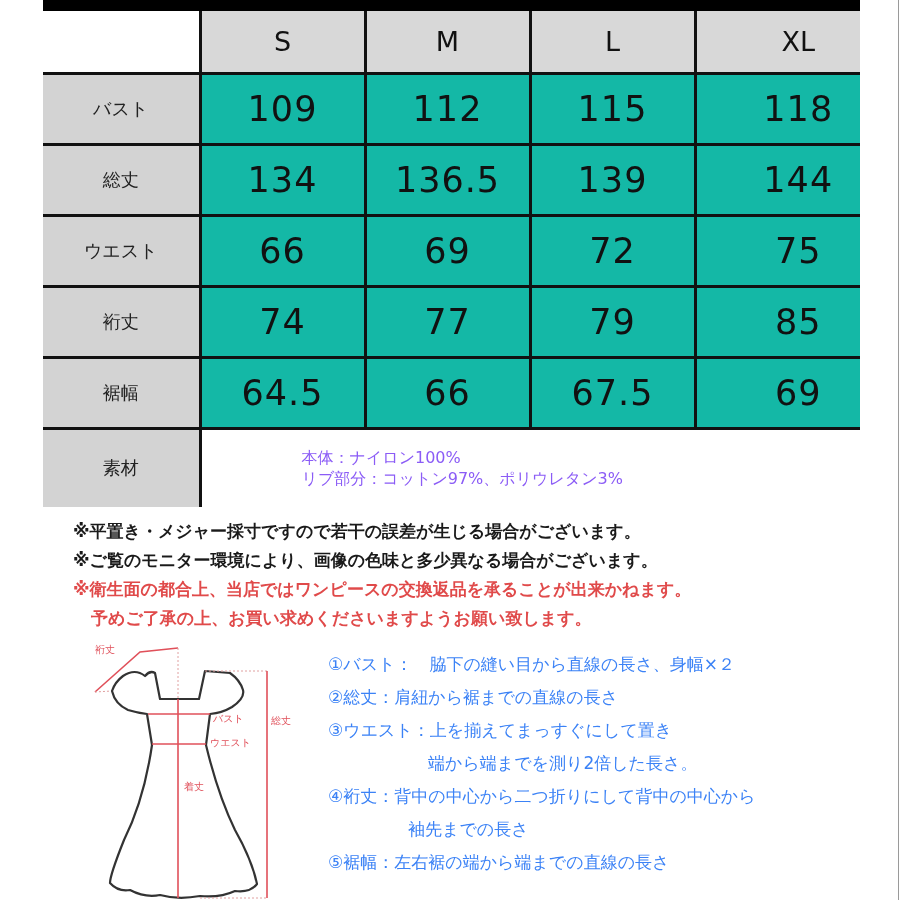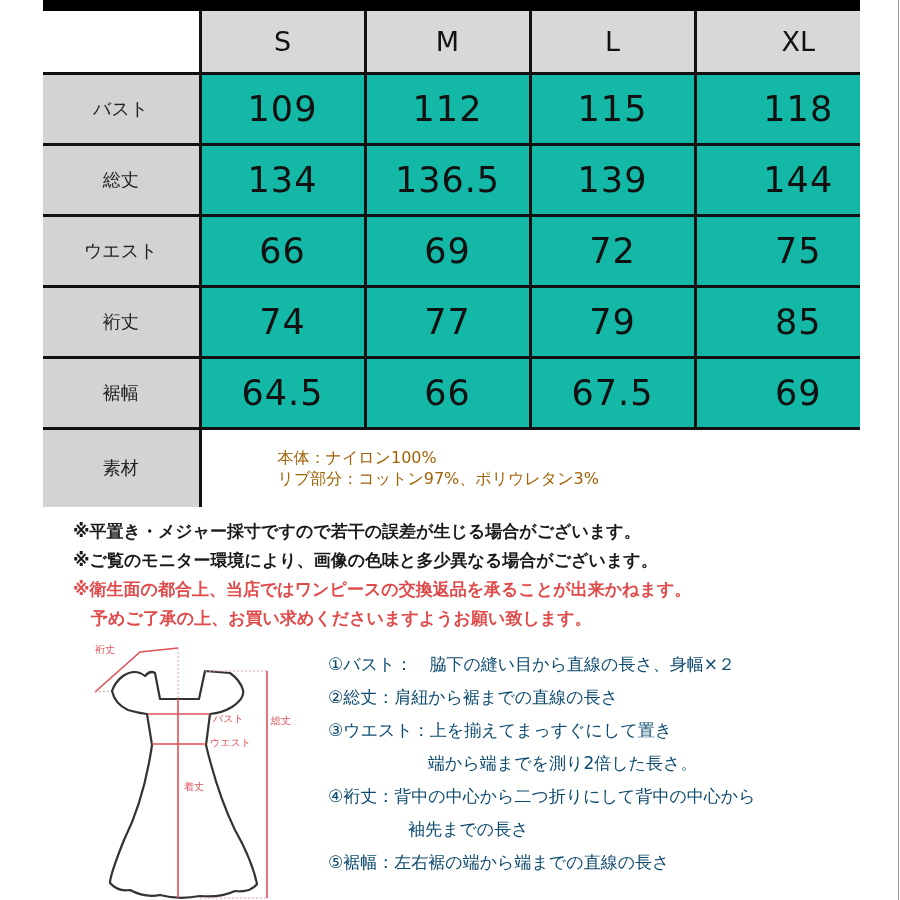--- a/index.html
+++ b/index.html
@@ -38,41 +38,41 @@
     .size-table tbody tr { height: 71px; }
     .size-table tbody td.row-label {
       background: #d3d3d3; font-size: 18px; color: #222;
     }
     .size-table tbody td.val {
       background: #14b8a6; font-size: 35px; color: #111; letter-spacing: 1px;
     }
     .size-table tbody tr.material-row { height: 78px; }
     .size-table tbody tr.material-row td { border-bottom: none; }
     .size-table tbody tr.material-row td.mat-text {
-      text-align: left; padding-left: 76px; font-size: 16px; line-height: 21px; color: #a16207;
+      text-align: left; padding-left: 100px; font-size: 16px; line-height: 21px; color: #8b5cf6;
       border-right: none;
     }
     .notes {
       position: absolute; left: 62px; top: 517px; width: 800px;
       font-size: 17px; line-height: 29px; font-weight: bold;
     }
     .notes .n { white-space: nowrap; margin-left: 11px; }
     .notes .black { color: #1a1a1a; }
     .notes .red { color: #e04a4a; }
     .notes .indent { padding-left: 18px; }
     .diagram {
       position: absolute; left: 60px; top: 640px; width: 260px; height: 260px;
     }
     .diagram svg { position: absolute; left: 0; top: 0; }
     .diag-label {
       position: absolute; font-size: 10px; color: #e0505a; white-space: nowrap;
     }
     .defs {
       position: absolute; left: 328px; top: 648px; width: 540px;
-      font-size: 17px; line-height: 33px; color: #0c4a6e;
+      font-size: 17px; line-height: 33px; color: #3b82f6;
     }
     .defs .line { white-space: nowrap; }
     .defs .cont { padding-left: 100px; }
     .defs .cont2 { padding-left: 80px; }
   </style>
 </head>
 <body>
 
 <div class="page"></div>
 <div class="right-edge"></div>

